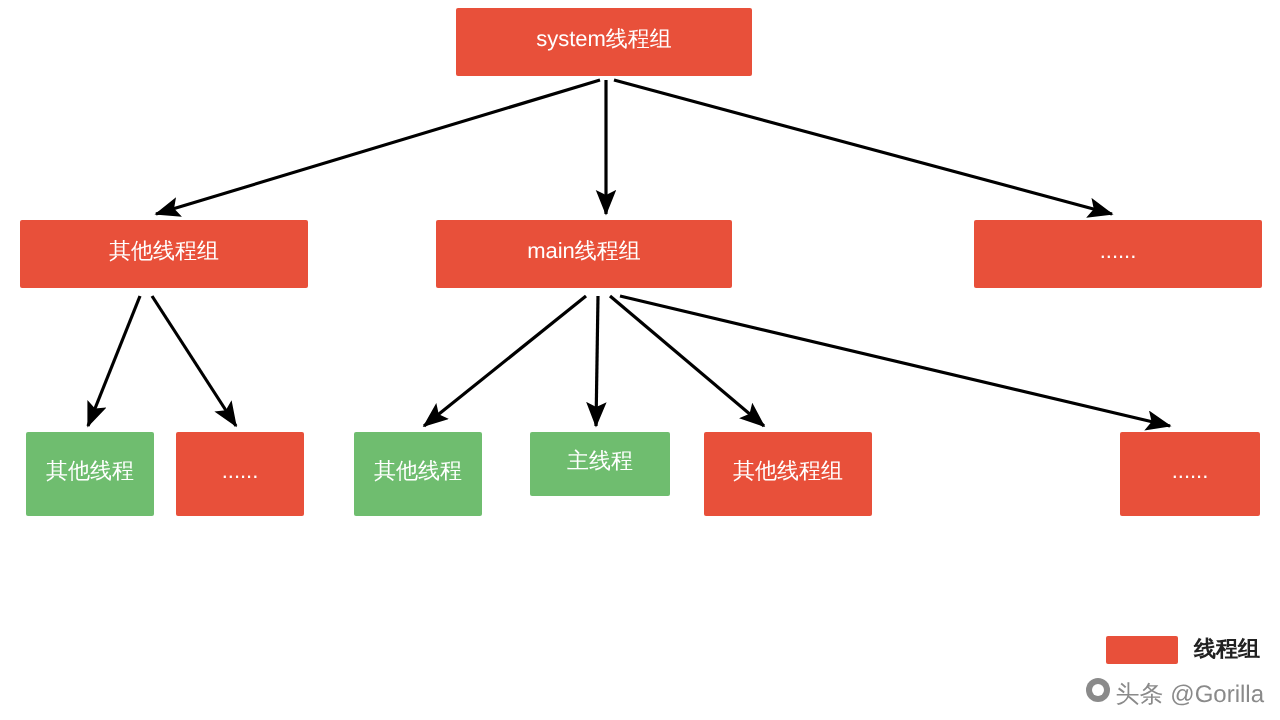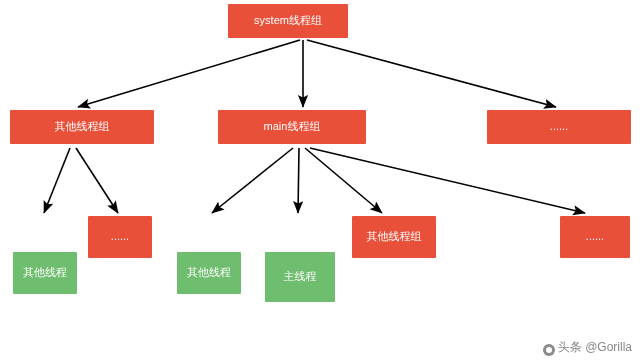--- a/index.html
+++ b/index.html
@@ -36,21 +36,20 @@
     color: #ffffff;
     text-align: center;
     line-height: 1.2;
     border-radius: 1px;
   }
   .node.group {
     background: #e8503a;
   }
   .node.thread {
     background: #6fbd6f;
-    margin-top: 36px;
   }
   .legend {
     position: absolute;
     right: 10px;
     bottom: 28px;
     display: flex;
     flex-direction: column;
     gap: 6px;
     align-items: flex-start;
   }
@@ -72,21 +71,21 @@
     color: #222222;
     white-space: nowrap;
   }
   .watermark {
     position: absolute;
     right: 8px;
     bottom: 4px;
     font-size: 12px;
     color: #8a8a8a;
     display: flex;
-    align-items: flex-end;
+    align-items: flex-start;
     gap: 3px;
     white-space: nowrap;
   }
   .wm-icon {
     display: inline-block;
     width: 12px;
     height: 12px;
     border-radius: 50%;
     background: #8a8a8a;
     position: relative;
@@ -120,53 +119,57 @@
         <line x1="70" y1="148" x2="44" y2="213" stroke="#000000" stroke-width="1.6" marker-end="url(#arrowhead)"></line>
         <line x1="76" y1="148" x2="118" y2="213" stroke="#000000" stroke-width="1.6" marker-end="url(#arrowhead)"></line>
         <line x1="293" y1="148" x2="212" y2="213" stroke="#000000" stroke-width="1.6" marker-end="url(#arrowhead)"></line>
         <line x1="299" y1="148" x2="298" y2="213" stroke="#000000" stroke-width="1.6" marker-end="url(#arrowhead)"></line>
         <line x1="305" y1="148" x2="382" y2="213" stroke="#000000" stroke-width="1.6" marker-end="url(#arrowhead)"></line>
         <line x1="310" y1="148" x2="585" y2="213" stroke="#000000" stroke-width="1.6" marker-end="url(#arrowhead)"></line>
       </g>
   </svg>
 
   <div id="node-layer">
-      <div class="node group" style="left: 228px; top: 4px; width: 120px; height: 34px;">
+      <div class="node group" style="left: 228px; top: 4px; width: 148px; height: 34px;">
         <span>system线程组</span>
       </div>
       <div class="node group" style="left: 10px; top: 110px; width: 144px; height: 34px;">
         <span>其他线程组</span>
       </div>
       <div class="node group" style="left: 218px; top: 110px; width: 148px; height: 34px;">
         <span>main线程组</span>
       </div>
       <div class="node group" style="left: 487px; top: 110px; width: 144px; height: 34px;">
         <span>......</span>
       </div>
       <div class="node thread" style="left: 13px; top: 216px; width: 64px; height: 42px;">
         <span>其他线程</span>
       </div>
       <div class="node group" style="left: 88px; top: 216px; width: 64px; height: 42px;">
         <span>......</span>
       </div>
       <div class="node thread" style="left: 177px; top: 216px; width: 64px; height: 42px;">
         <span>其他线程</span>
       </div>
-      <div class="node thread" style="left: 265px; top: 216px; width: 70px; height: 50px;">
+      <div class="node thread" style="left: 265px; top: 216px; width: 70px; height: 32px;">
         <span>主线程</span>
       </div>
       <div class="node group" style="left: 352px; top: 216px; width: 84px; height: 42px;">
         <span>其他线程组</span>
       </div>
       <div class="node group" style="left: 560px; top: 216px; width: 70px; height: 42px;">
         <span>......</span>
       </div>
     </div>
 
   <div class="legend">
+    <div class="legend-row">
+      <span class="legend-swatch group"></span>
+      <span class="legend-label">线程组</span>
+    </div>
   </div>
 
   <div class="watermark">
     <span class="wm-icon"></span>
     <span>头条 @Gorilla</span>
   </div>
 
 </div>
 
 </body></html>

